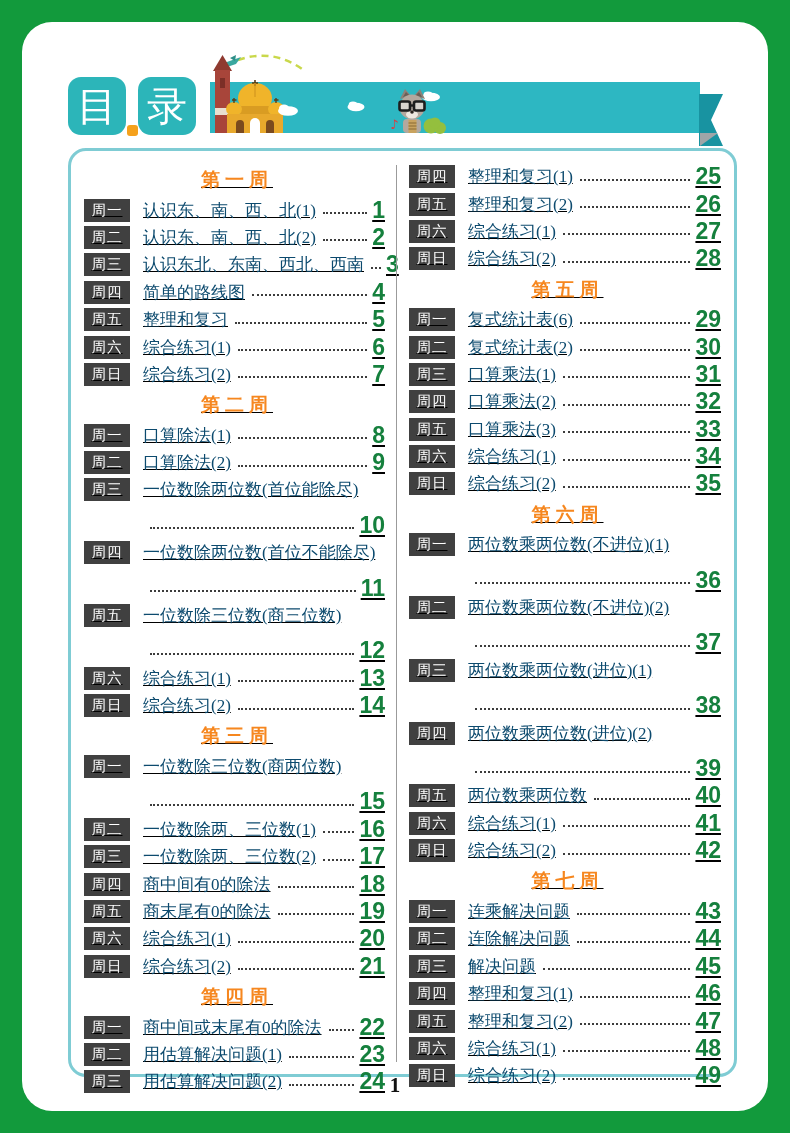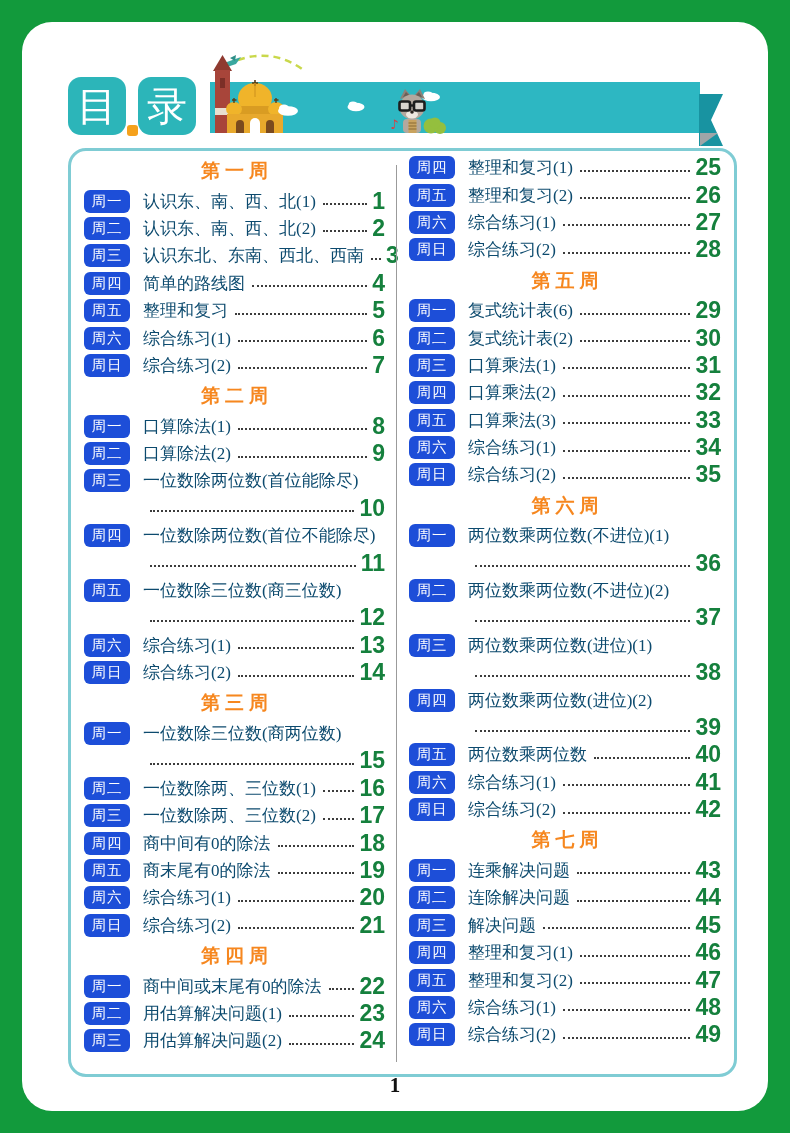--- a/index.html
+++ b/index.html
@@ -31,33 +31,33 @@
   }
   .header-art{position:absolute;left:0;top:0;width:746px;height:135px;z-index:2;pointer-events:none;}
   
   .panel{
     position:absolute;left:46px;top:126px;width:669px;height:929px;
     border:3px solid #7fccd4;border-radius:18px;box-sizing:border-box;
     background:#fff;
   }
   .panel-inner{position:relative;width:100%;height:100%;display:flex;}
   .divider{position:absolute;left:325px;top:14px;bottom:12px;width:1px;background:#9b9b9b;}
-  .col{box-sizing:border-box;padding-top:3px;}
+  .col{box-sizing:border-box;padding-top:12px;text-decoration:underline;}
   .col-left{width:325px;padding-left:13px;padding-right:11px;}
   .col-right{width:338px;padding-left:13px;padding-right:13px;}
   .section-heading{
     height:27.4px;line-height:27.4px;margin:3px 0;
     text-align:center;color:#f6871f;font-weight:700;font-size:19px;
     letter-spacing:5px;padding-left:5px;
     font-family:"Liberation Sans",sans-serif;
   }
   .row{display:flex;align-items:center;height:27.4px;}
-  .row.wrap2{padding-left:59px;}
+  .row.wrap2{padding-left:59px;margin-top:8px;}
   .badge{
-    flex:0 0 46px;width:46px;height:23px;border-radius:6px;background:#1d4ed8;
+    flex:0 0 46px;width:46px;height:23px;border-radius:0;background:#404040;
     color:#fff;font-size:14.5px;letter-spacing:1px;
     display:flex;align-items:center;justify-content:center;
     font-family:"Liberation Serif",serif;
   }
   .title{margin-left:13px;font-size:17px;color:#0c4a6e;white-space:nowrap;}
   .leader{flex:1 1 auto;min-width:10px;border-bottom:2.6px dotted #3c3c3c;margin:0 5px 0 7px;transform:translateY(3px);}
   .num{flex:0 0 auto;font-family:"Liberation Sans",sans-serif;font-weight:700;font-size:23px;color:#15803d;}
   .page-num{
     position:absolute;left:0;bottom:13px;width:100%;text-align:center;
     font-family:"Liberation Serif",serif;font-weight:700;font-size:21px;color:#111;

